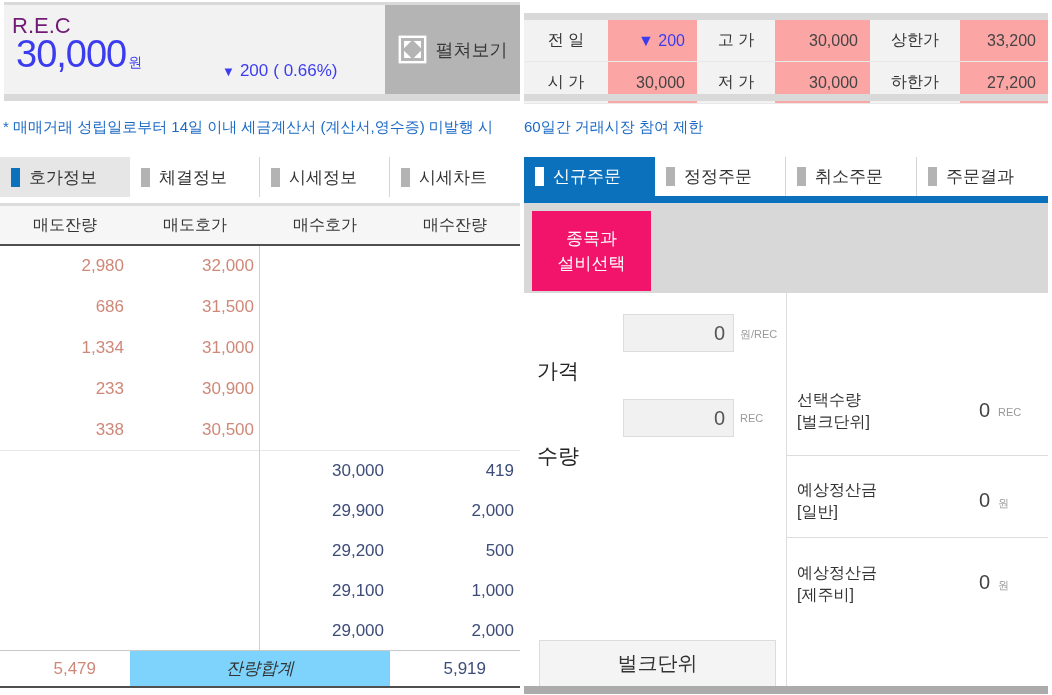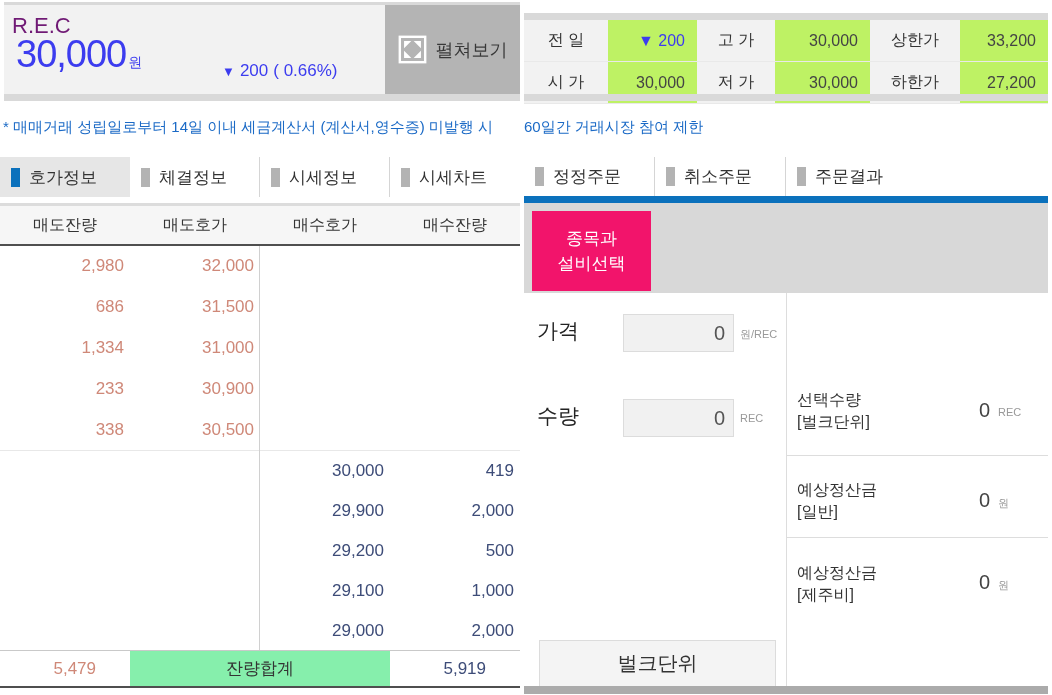--- a/index.html
+++ b/index.html
@@ -15,21 +15,21 @@
   .price-unit { font-size:14px; color:#3c3cef; margin-left:2px; }
   .change-row { position:absolute; left:218px; top:56px; font-size:17px; color:#3c3cef; display:flex; align-items:center; gap:5px; }
   .change-row .arrow { font-size:13px; }
   .expand-button { position:absolute; right:0; top:0; width:135px; height:89px; background:#b4b4b4; border:none; display:flex; align-items:center; justify-content:center; gap:9px; cursor:pointer; font-family:inherit; }
   .expand-button span.lbl { font-size:18px; color:#383838; }
 
   
   .summary-table { left:524px; top:13px; width:524px; border-top:7px solid #d9d9d9; display:grid; grid-template-columns:84px 89px 78px 95px 90px 88px; grid-auto-rows:42px; }
   .sum-cell { display:flex; align-items:center; font-size:16px; border-bottom:1px solid #e9e9e9; }
   .sum-label { background:#f2f2f2; justify-content:center; color:#333; }
-  .sum-value { background:#bef264; justify-content:flex-end; padding-right:12px; color:#444; }
+  .sum-value { background:#fca5a5; justify-content:flex-end; padding-right:12px; color:#444; }
   .sum-value.down { color:#3c3cef; }
   .strip { background:#d9d9d9; height:7px; top:94px; }
   .strip-left { left:4px; width:516px; }
   .strip-right { left:524px; width:524px; }
 
   
   .notice-left { left:3px; top:118px; font-size:15px; color:#1b6ac6; }
   .notice-right { left:524px; top:118px; font-size:15px; color:#1b6ac6; }
 
   
@@ -46,32 +46,32 @@
   .ob-header div { text-align:center; font-size:16px; color:#333; }
   .ob-row { display:grid; grid-template-columns:repeat(4,130px); align-items:center; font-size:17px;margin-left:28px; }
   .ask-rows { left:0; top:246px; width:520px; display:grid; grid-auto-rows:40.8px; }
   .bid-rows { left:0; top:450px; width:520px; display:grid; grid-auto-rows:40px; border-top:1px solid #e8e8e8; }
   .num { text-align:right; padding-right:34px; }
   .ask-t { color:#cf8878; }
   .bid-t { color:#3d4c78; }
   .ob-divider { left:259px; top:246px; width:1px; height:404px; background:#d0d0d0; }
   .ob-total { left:0; top:650px; width:520px; height:38px; border-top:1px solid #c9c9c9; border-bottom:2px solid #4f4f4f; display:grid; grid-template-columns:130px 260px 130px; align-items:stretch; font-size:17px; }
   .ob-total .num { display:flex; align-items:center; justify-content:flex-end; }
-  .ob-total .mid { background:#86efac; display:flex; align-items:center; justify-content:center; color:#333; }
+  .ob-total .mid { background:#7dd3fc; display:flex; align-items:center; justify-content:center; color:#333;font-style:italic; }
 
   
   .order-tabs { left:524px; top:157px; width:524px; height:39px; display:grid; grid-template-columns:repeat(4,131px); }
   .order-tabs .tab.active { background:#0b71bc; color:#fff; }
   .order-tabs .tab.active .tab-marker { background:#fff; }
   .order-strip { left:524px; top:196px; width:524px; height:7px; background:#0b71bc; }
   .order-gray-band { left:524px; top:203px; width:524px; height:90px; background:#d8d8d8; }
   .select-button { left:532px; top:211px; width:119px; height:80px; background:#f2146b; border:none; color:#fff; font-size:17px; line-height:1.5; text-align:center; cursor:pointer; font-family:inherit; }
   .form-vline { left:786px; top:293px; width:1px; height:393px; background:#dddddd; }
   .form-hline { height:1px; background:#dddddd; left:787px; width:261px; }
-  .fld-label { font-size:21px; color:#222; }
+  .fld-label { font-size:21px; color:#222;margin-top:40px; }
   .fld-input { width:111px; height:38px; background:#f1f1f1; border:1px solid #dcdcdc; font-size:20px; color:#555; text-align:right; padding:0 8px; line-height:36px; }
   .fld-unit { font-size:11px; color:#999; }
   .info-label { font-size:16px; color:#333; line-height:1.35; }
   .info-value { width:52px; text-align:right; font-size:20px; color:#444; }
   .info-unit { font-size:11px; color:#999; }
   .submit-button { left:539px; top:640px; width:237px; height:47px; background:#f4f4f4; border:1px solid #dcdcdc; font-size:20px; color:#333; cursor:pointer; font-family:inherit; }
   .bottom-bar { left:524px; top:686px; width:524px; height:8px; background:#ababab; }
 </style>
 </head>
 <body>
@@ -220,20 +220,24 @@
 
   <div class="abs ob-divider"></div>
 
   <div class="abs ob-total">
     <span class="num ask-t">5,479</span>
     <span class="mid">잔량합계</span>
     <span class="num bid-t">5,919</span>
   </div>
 
   <nav class="abs order-tabs">
+    <div class="tab active">
+      <span class="tab-marker"></span>
+      <span>신규주문</span>
+    </div>
     <div class="tab vline-r">
       <span class="tab-marker"></span>
       <span>정정주문</span>
     </div>
     <div class="tab vline-r">
       <span class="tab-marker"></span>
       <span>취소주문</span>
     </div>
     <div class="tab">
       <span class="tab-marker"></span>

